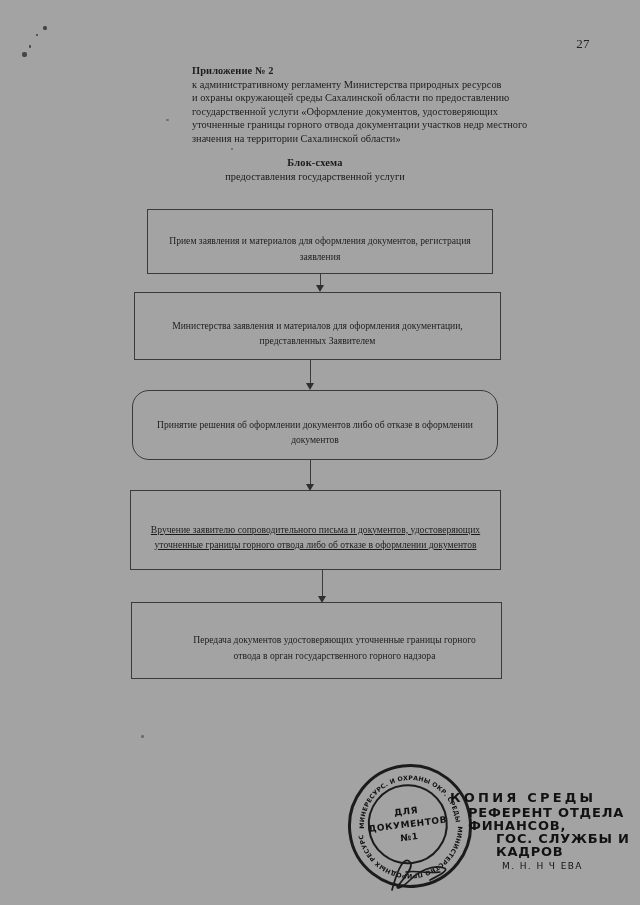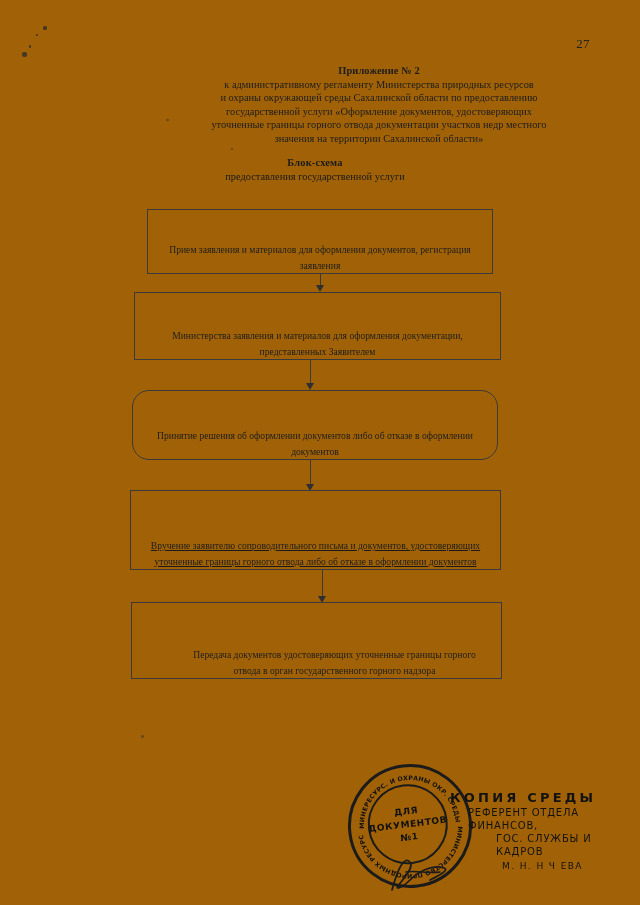--- a/index.html
+++ b/index.html
@@ -10,21 +10,21 @@
   }
   body {
     font-family: "Liberation Serif", "DejaVu Serif", serif;
     color: #1a1a1a;
   }
   #page {
     position: relative;
     width: 640px;
     height: 905px;
     overflow: hidden;
-    background: #a16207;
+    background: #a3a3a3;
   }
 
   
   .speck {
     position: absolute;
     background: #2b2b2b;
     border-radius: 40%;
     opacity: .78;
   }
 
@@ -37,23 +37,23 @@
     text-align: right;
     font-size: 13px;
     letter-spacing: .4px;
     color: #222;
   }
 
   
   #appendix-heading {
     position: absolute;
     top: 64px;
-    left: 184px;
+    left: 192px;
     width: 390px;
-    text-align: center;
+    text-align: left;
     font-size: 10.4px;
     line-height: 13.6px;
     color: #1d1d1d;
   }
   #appendix-heading .strong {
     font-weight: bold;
     letter-spacing: .1px;
   }
   #appendix-heading .ln { display: block; }
 
@@ -76,21 +76,21 @@
 
   
   #flowchart { position: absolute; inset: 0; }
 
   .fc-box {
     position: absolute;
     box-sizing: border-box;
     border: 1px solid #3a3a3a;
     background: transparent;
     display: flex;
-    align-items: flex-end;
+    align-items: center;
     justify-content: center;
   }
   .fc-box .fc-text {
     display: block;
     width: 92%;
     text-align: center;
     font-size: 9.6px;
     line-height: 15.5px;
     color: #1d1d1d;
     padding-top: 14px;
@@ -171,24 +171,25 @@
   #certify-text .kopiya {
     display: block;
     font-weight: bold;
     font-size: 13px;
     letter-spacing: 3.2px;
     line-height: 16px;
   }
   #certify-text .role1,
   #certify-text .role2 {
     display: block;
-    font-size: 10px;
+    font-size: 13px;
     letter-spacing: .8px;
     line-height: 13px;
     padding-left: 18px;
+    font-weight: bold;
   }
   #certify-text .role2 { padding-left: 46px; }
   #certify-text .signer {
     display: block;
     font-size: 9px;
     letter-spacing: 1.4px;
     line-height: 16px;
     padding-left: 52px;
   }
 

